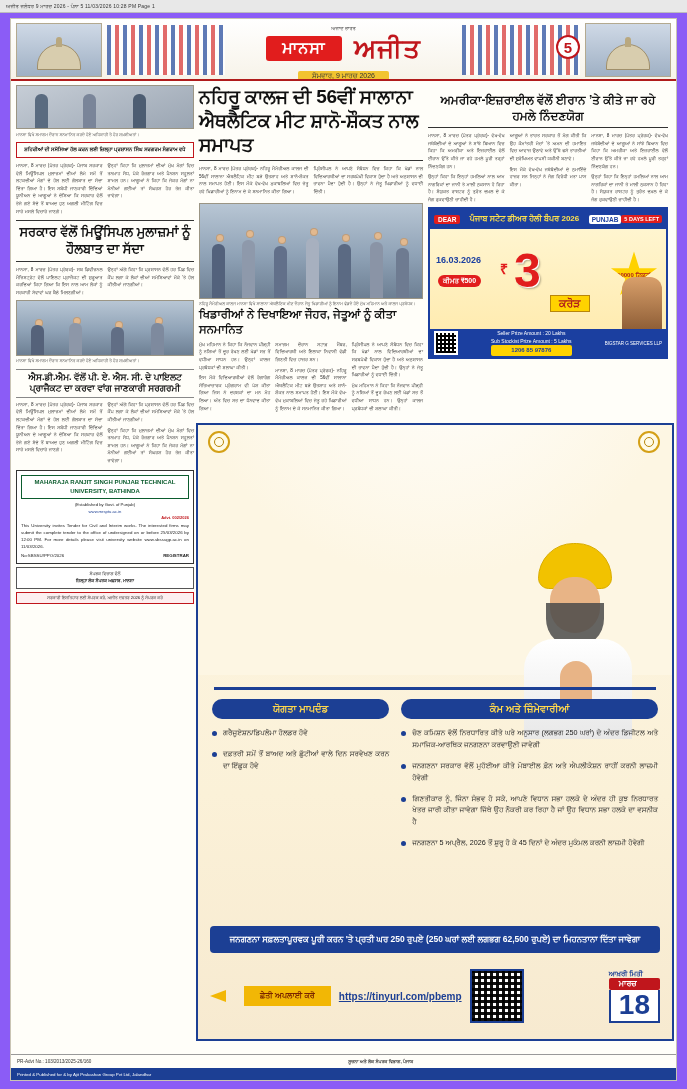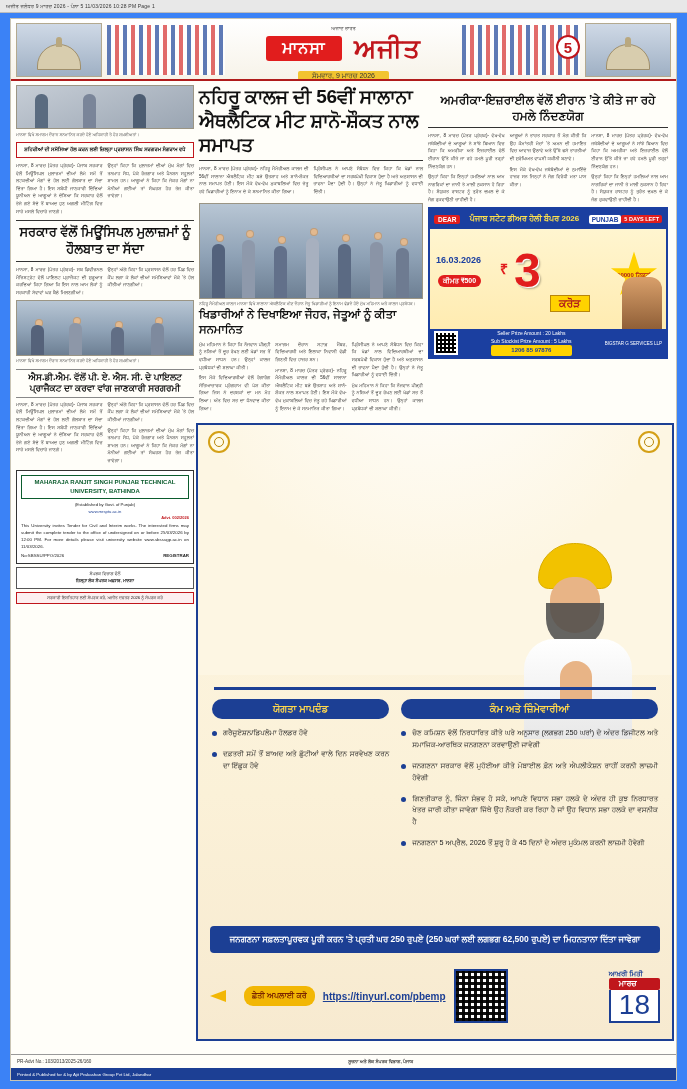--- a/index.html
+++ b/index.html
@@ -4,21 +4,21 @@
 <style>
   * { box-sizing: border-box; }
   html, body {
     margin: 0; padding: 0;
     background: #ffffff;
     font-family: "Liberation Sans", sans-serif;
   }
   .page {
     width: 687px; height: 1089px;
     position: relative;
-    background: #3b82f6;
+    background: #8b5cf6;
     overflow: hidden;
     margin: 0 auto;
   }
   .browsertop {
     height: 13px;
     background: #e8e8e8;
     border-bottom: 1px solid #bdbdbd;
     font-size: 5px;
     color: #333;
     padding: 3px 0 0 6px;
@@ -336,21 +336,21 @@
     background: #1c3f94; color: #fff; border-radius: 4px;
     font-size: 8.5px; font-weight: bold; text-align: center;
     padding: 7px 8px; line-height: 1.5;
   }
   .gov-foot {
     position: absolute; left: 12px; right: 12px; bottom: 10px; height: 66px;
     display: flex; align-items: center; gap: 8px;
   }
   .gov-apply {
     background: #f2b705; color: #7a2500; font-size: 8px; font-weight: bold;
-    padding: 5px 8px; border-radius: 9px; white-space: nowrap;
+    padding: 5px 16px; border-radius: 0; white-space: nowrap;
   }
   .gov-url {
     color: #1c3f94; font-size: 10px; font-weight: bold;
     text-decoration: underline;
   }
   .gov-qr {
     width: 54px; height: 54px;
     background:
       repeating-linear-gradient(0deg,#111 0 3px,#fff 3px 6px),
       repeating-linear-gradient(90deg,#111 0 3px,#fff 3px 6px);
@@ -361,21 +361,21 @@
     margin-left: auto; text-align: left;
   }
   .gov-deadline .lbl {
     font-size: 7px; color: #1c3f94; font-weight: bold;
   }
   .gov-deadline .month {
     background: #c0161c; color: #fff; font-size: 8px; font-weight: bold;
     padding: 1px 10px; border-radius: 2px;
   }
   .gov-deadline .day {
-    font-size: 28px; font-weight: normal; color: #1c3f94; line-height: 1;
+    font-size: 28px; font-weight: bold; color: #1c3f94; line-height: 1;
     border: 2px solid #1c3f94; border-top: none; padding: 1px 8px 2px;
     background: #fff;
   }
   .megaphone {
     width: 26px; height: 20px; position: relative;
   }
   .megaphone:before {
     content:""; position:absolute; left:0; top:4px;
     border-style: solid; border-width: 6px 16px 6px 0;
     border-color: transparent #f2b705 transparent transparent;

